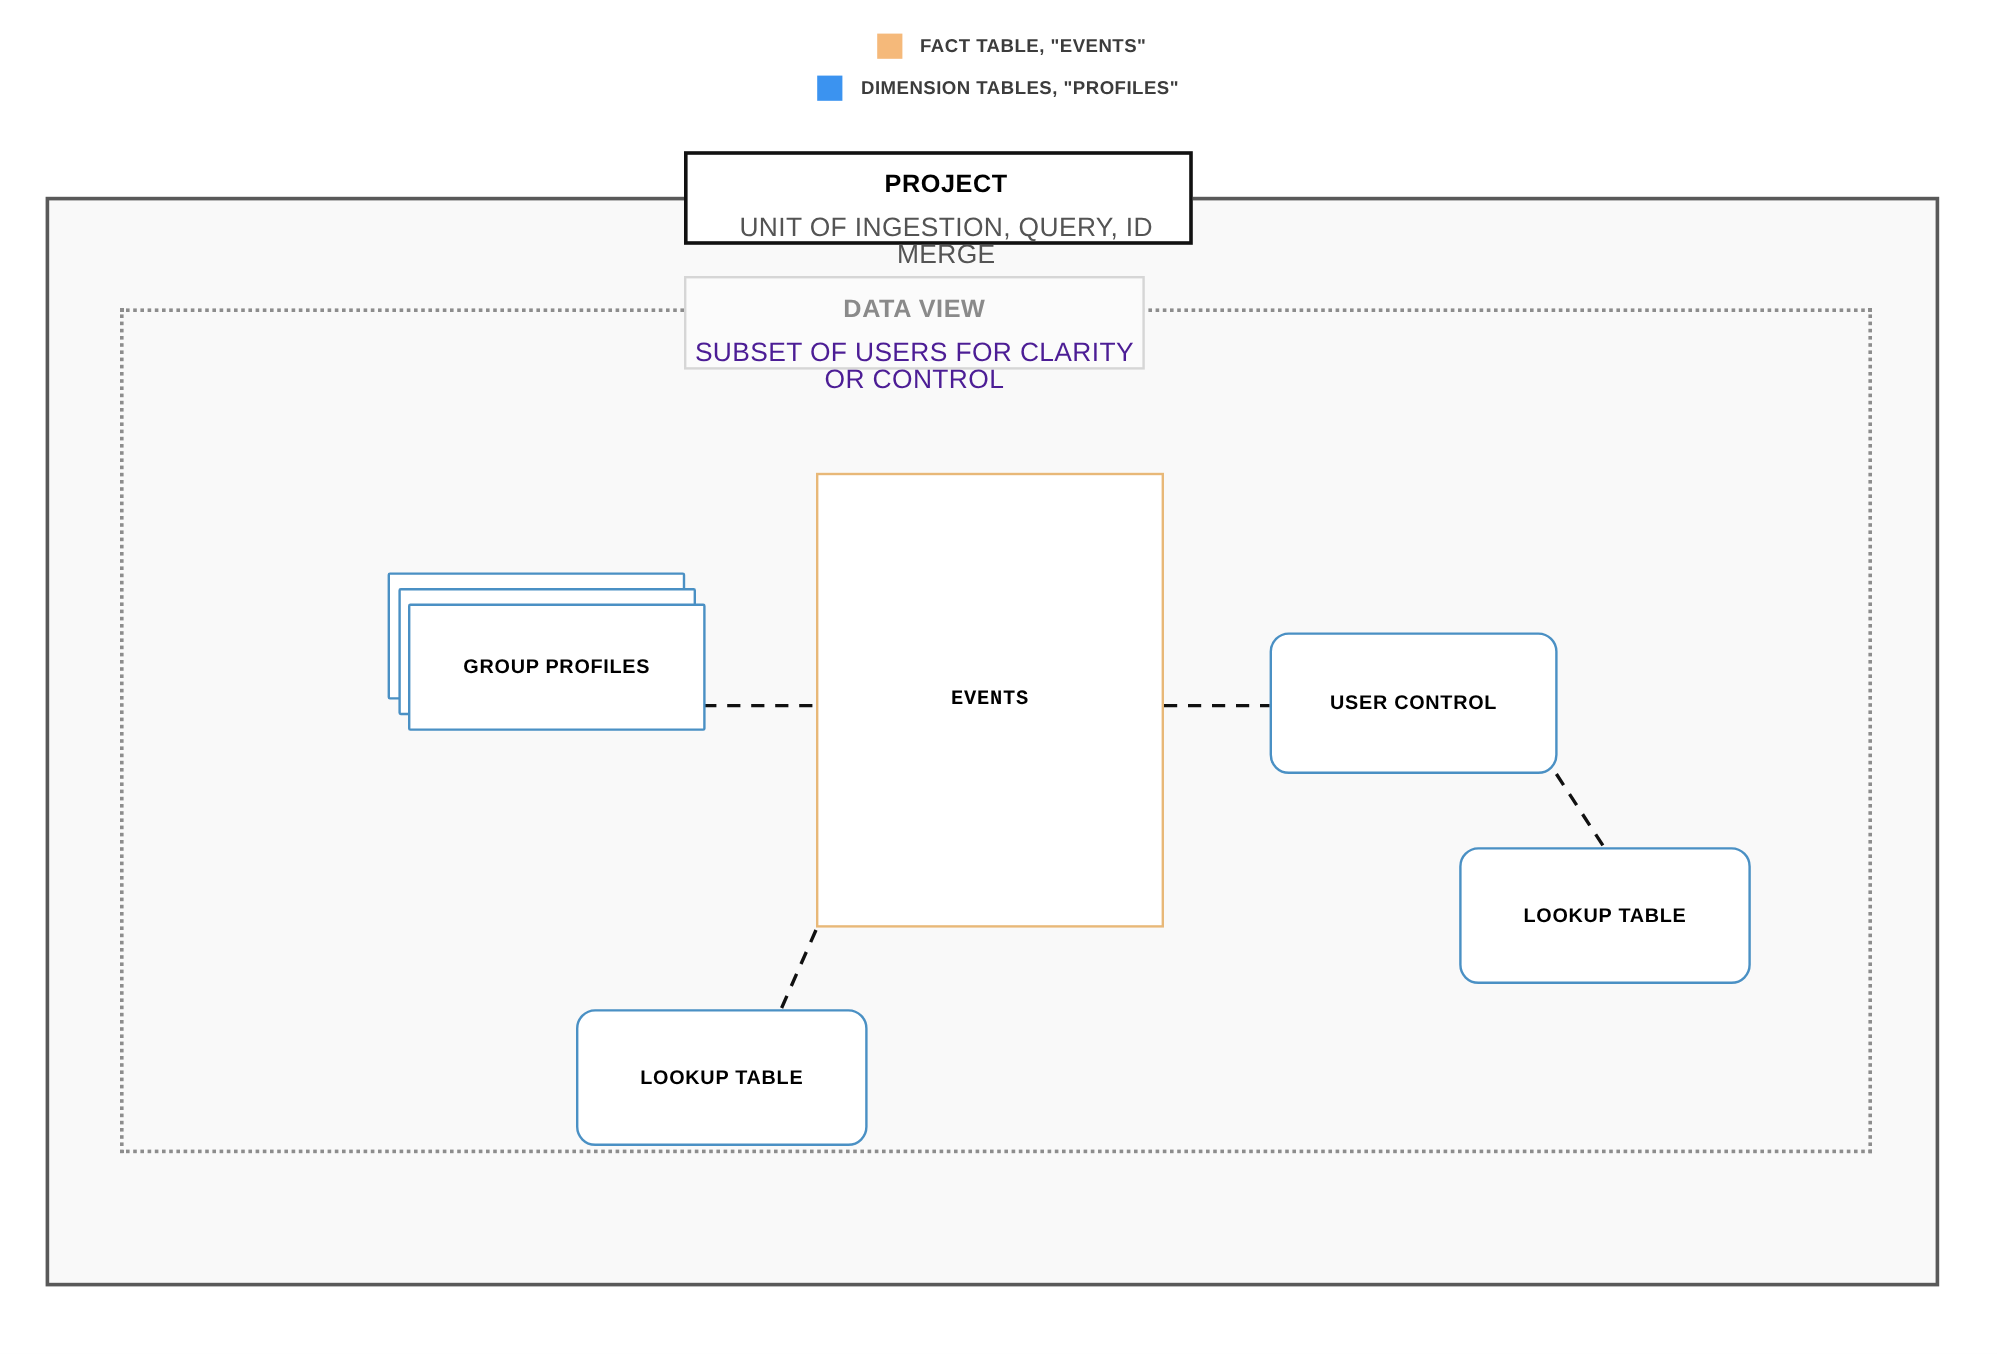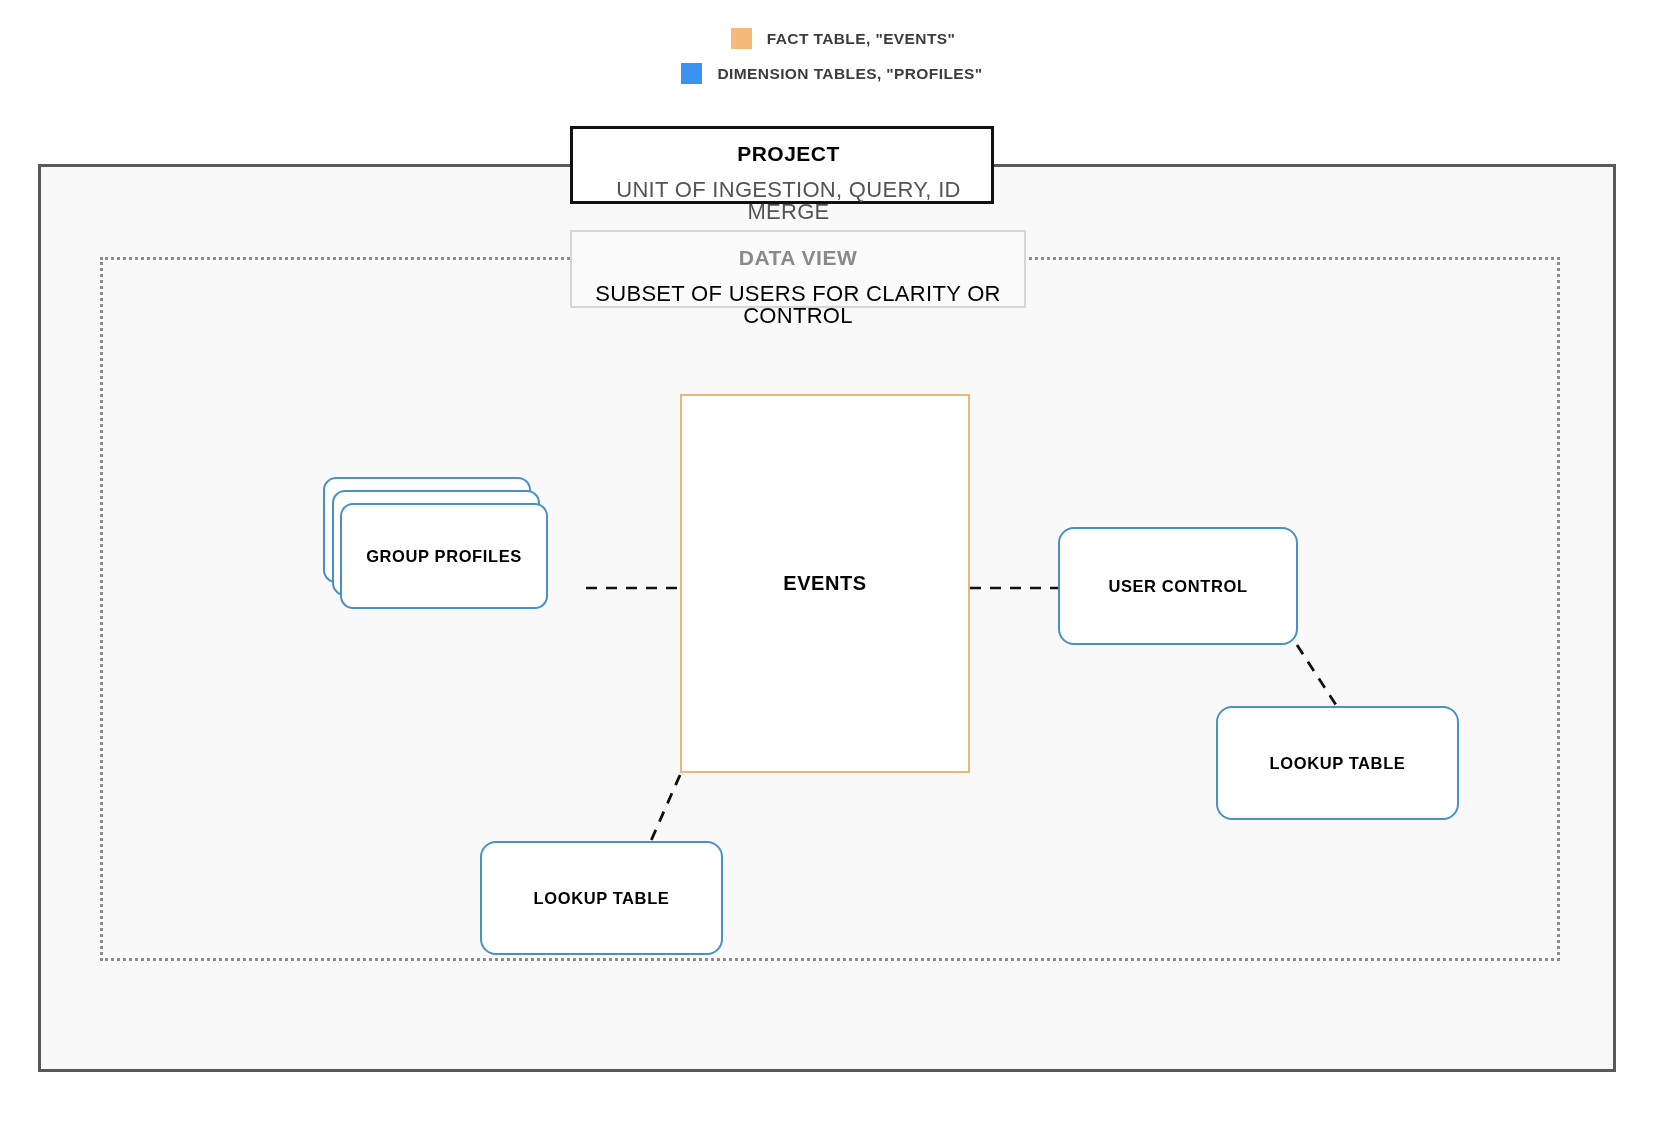--- a/index.html
+++ b/index.html
@@ -96,28 +96,28 @@
     border: 3px solid #111111;
     padding-top: 14px;
     padding-left: 13px;
   }
   .project-box .t-main { color: #000000; }
   .project-box .t-sub  { color: #545454; margin-top: 15px; }
 
   .dataview-box {
     left: 570px;
     top: 230px;
-    width: 456px;
+    width: 384px;
     height: 78px;
     border: 2px solid #d6d6d6;
     padding-top: 15px;
     background: #fbfbfb;
   }
   .dataview-box .t-main { color: #8a8a8a; }
-  .dataview-box .t-sub  { color: #000000; margin-top: 15px; }
+  .dataview-box .t-sub  { color: #4c1d95; margin-top: 15px; }
 
   
   .node {
     position: absolute;
     box-sizing: border-box;
     background: #ffffff;
     display: flex;
     align-items: center;
     justify-content: center;
   }
@@ -136,37 +136,37 @@
   }
 
   .events-box {
     left: 680px;
     top: 394px;
     width: 290px;
     height: 379px;
     border: 2.5px solid #e8b878;
     border-radius: 0;
   }
-  .events-box .node-label { font-size: 20px; }
+  .events-box .node-label { font-size: 17px; font-family: Liberation Mono, monospace; }
 
   
   .group-stack {
     position: absolute;
     left: 340px;
     top: 503px;
     width: 244px;
     height: 106px;
   }
   .stack-card {
     position: absolute;
     box-sizing: border-box;
     background: #ffffff;
     border: 2.5px solid #4a90c4;
-    border-radius: 13px;
-    width: 208px;
+    border-radius: 2px;
+    width: 248px;
     height: 106px;
   }
   .stack-card.c1 { left: -17px; top: -26px; }
   .stack-card.c2 { left: -8px;  top: -13px; }
   .stack-card.c3 { left: 0;     top: 0; }
 
   .user-profiles-box {
     left: 1058px;
     top: 527px;
     width: 240px;

